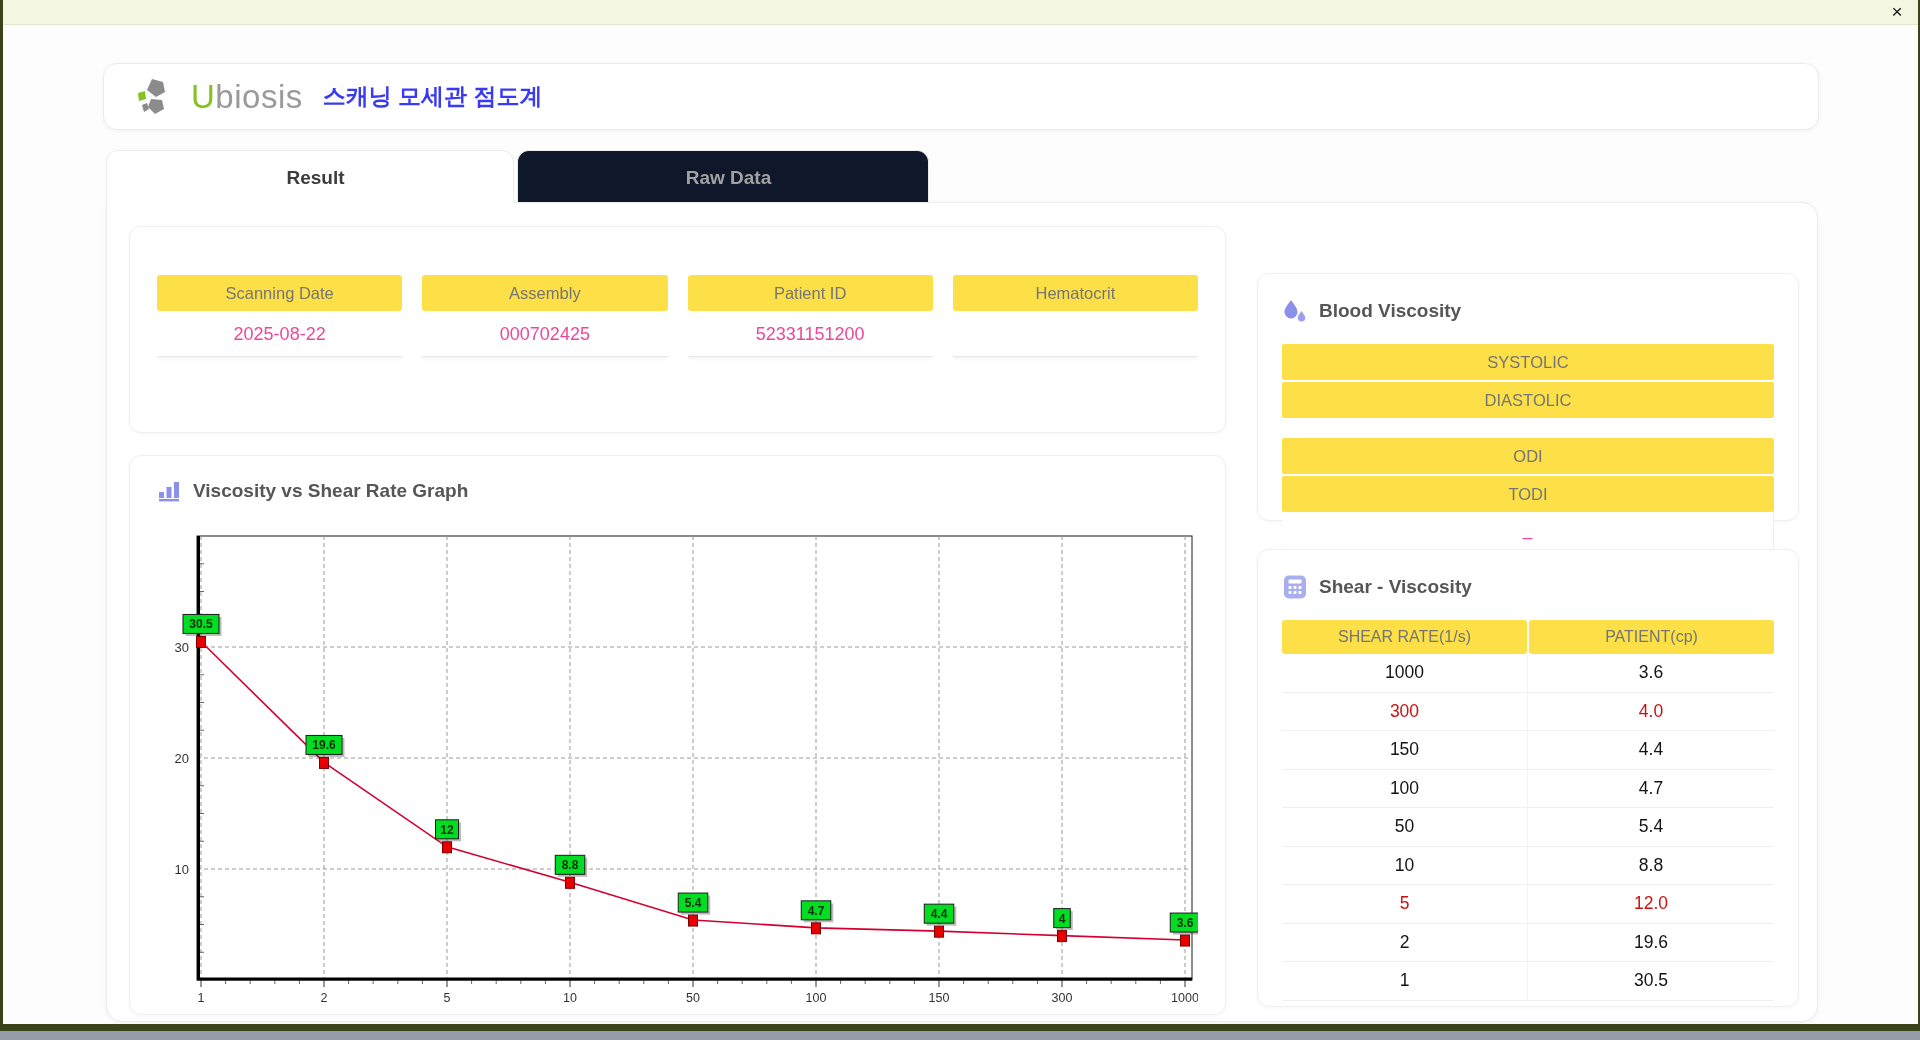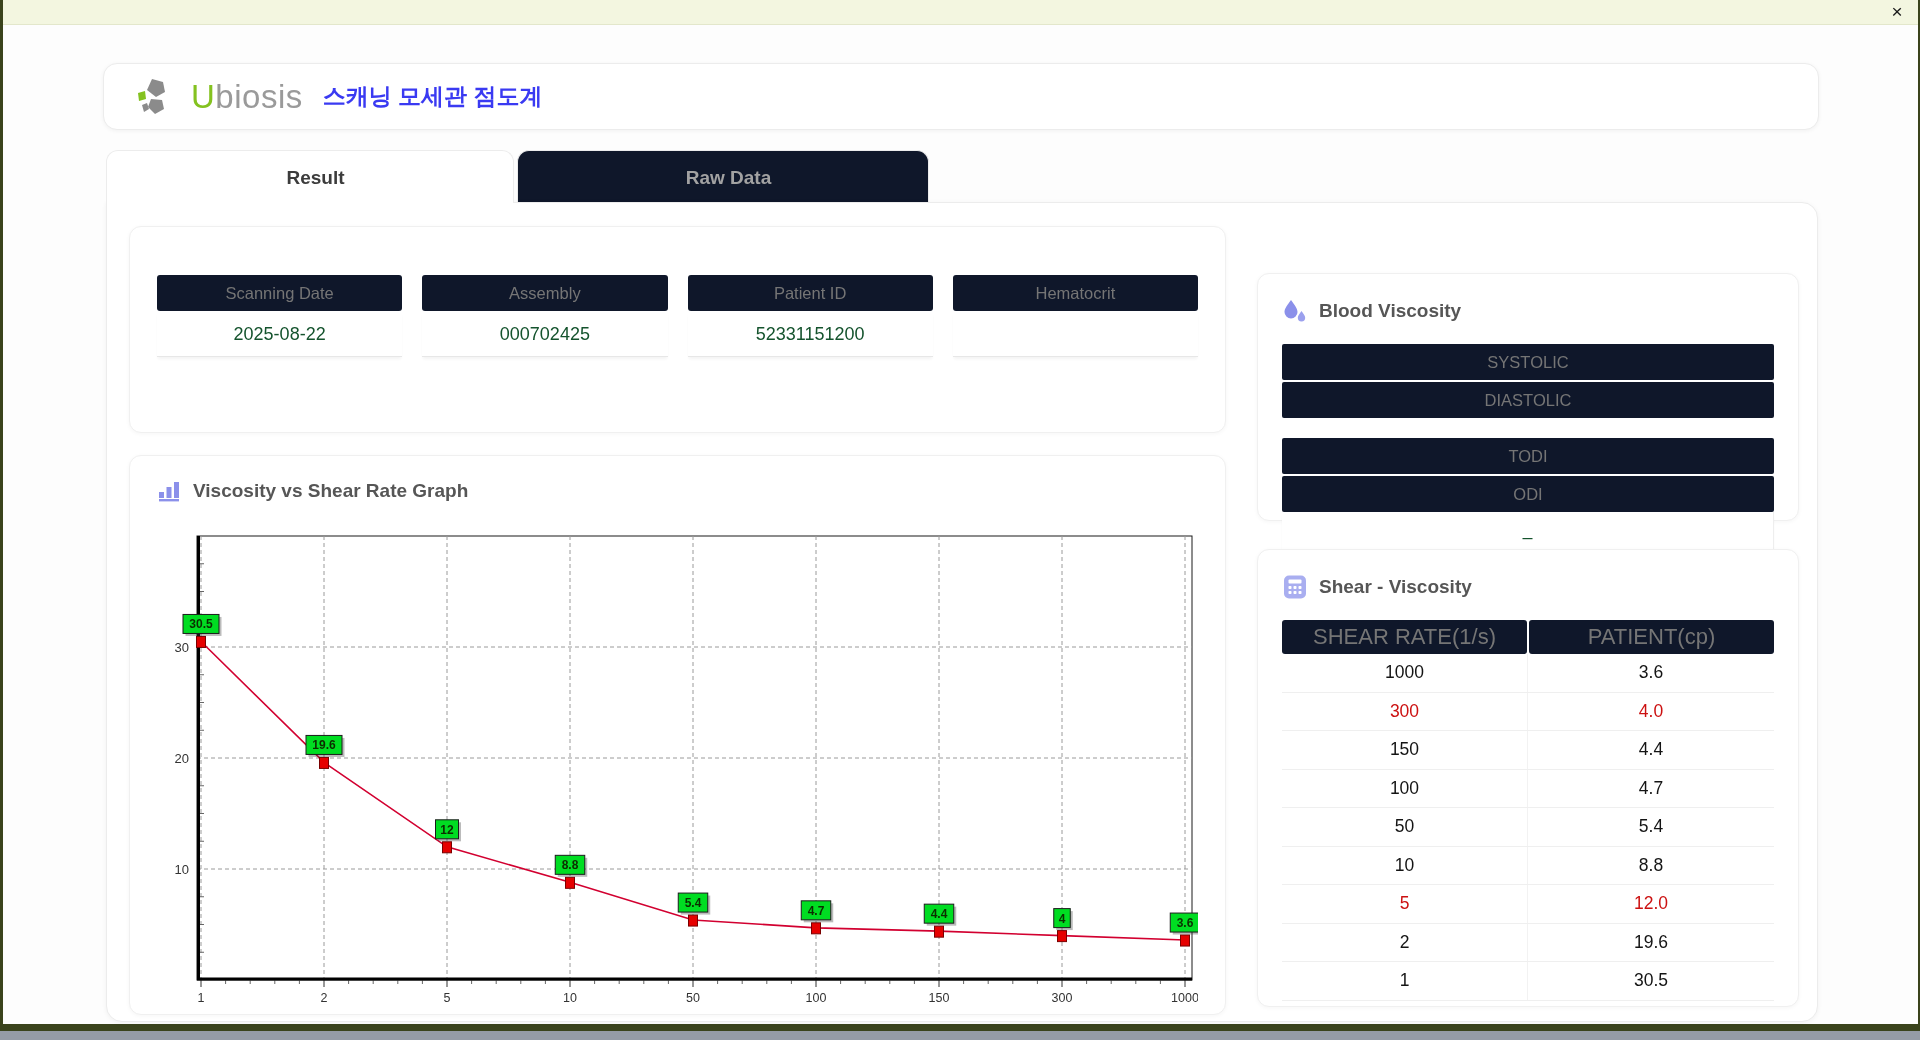--- a/index.html
+++ b/index.html
@@ -38,44 +38,44 @@
     box-shadow:0 1px 5px rgba(0,0,0,0.05); z-index:2; }
 
   .panel { position:absolute; background:#fff; border:1px solid #f0f0f0;
     border-radius:12px; box-shadow:0 1px 4px rgba(0,0,0,0.04); }
   .panel-title { display:flex; align-items:center; gap:11px;
     font-size:19px; font-weight:bold; color:#565656; }
 
   
   .file-info { left:22px; top:23px; width:1097px; height:207px; padding:25px 27px; }
   .fi-grid { display:grid; grid-template-columns:repeat(4,1fr); gap:0 20px; margin-top:23px; }
-  .cell-h { background:#0f172a; height:36px; line-height:36px; text-align:center;
+  .cell-h { background:#fde047; height:36px; line-height:36px; text-align:center;
     font-size:16.5px; color:#757575; border-radius:3px; }
   .cell-v { background:#fff; height:46px; line-height:46px; text-align:center;
-    font-size:18px; color:#14532d; border-bottom:1px solid #e7e7e7;
+    font-size:18px; color:#ec4899; border-bottom:1px solid #e7e7e7;
     box-shadow:0 3px 3px -1px rgba(0,0,0,0.05); }
 
   
   .graph-panel { left:22px; top:252px; width:1097px; height:560px; padding:22px 27px; }
   .chart-wrap { margin-top:10px; width:1041px; height:492px; }
   .xt { font:12.5px "Liberation Sans",sans-serif; text-anchor:middle; fill:#333; }
   .yt { font:13px "Liberation Sans",sans-serif; text-anchor:end; fill:#333; }
   .pl { font:bold 12px "Liberation Sans",sans-serif; text-anchor:middle; fill:#0c2e00; }
 
   
   .blood-panel { left:1150px; top:70px; width:542px; height:248px; padding:24px 24px; }
   .bv-row { display:grid; grid-template-columns:1fr; }
   .bv-head { margin-top:20px; gap:2px; }
   .bv-head .cell-h { border-radius:2px; }
   .bv-vals .cell-v { height:50px; line-height:50px; }
   .bv-vals .cell-v:first-child { border-right:1px solid #eeeeee; }
 
   .shear-panel { left:1150px; top:346px; width:542px; height:458px; padding:24px 24px; }
   .sv-head { display:grid; grid-template-columns:1fr 1fr; gap:2px; margin-top:20px; }
-  .sv-head .cell-h { height:34px; line-height:34px; font-size:22px; }
+  .sv-head .cell-h { height:34px; line-height:34px; font-size:16px; }
   .sv-row { display:grid; grid-template-columns:1fr 1fr; border-bottom:1px solid #efefef; }
   .sv-cell { height:37.5px; line-height:37.5px; text-align:center; font-size:17.5px; color:#141414; }
   .sv-cell:first-child { border-right:1px solid #f2f2f2; }
   .sv-row.hl .sv-cell { color:#cc1111; }
 </style>
 </head>
 <body>
 
 <div class="window">
   <div class="titlebar">
@@ -261,22 +261,22 @@
           <path d="M19.5 13 C21.5 15.8 23.2 17.8 23.2 19.8 A3.7 3.7 0 0 1 15.8 19.8 C15.8 17.8 17.5 15.8 19.5 13 Z" fill="#9ba0ee"></path>
         </svg>
         <span>Blood Viscosity</span>
       </div>
       <div>
           <div class="bv-row bv-head">
             <div class="cell-h">SYSTOLIC</div>
             <div class="cell-h">DIASTOLIC</div>
           </div>
           <div class="bv-row bv-head">
+            <div class="cell-h">ODI</div>
             <div class="cell-h">TODI</div>
-            <div class="cell-h">ODI</div>
           </div>
    <div class="bv-row bv-vals">
             <div class="cell-v">–</div>
             <div class="cell-v">–</div>
           </div>
         </div>
     </div>
 
     <div class="panel shear-panel">
       <div class="panel-title">

